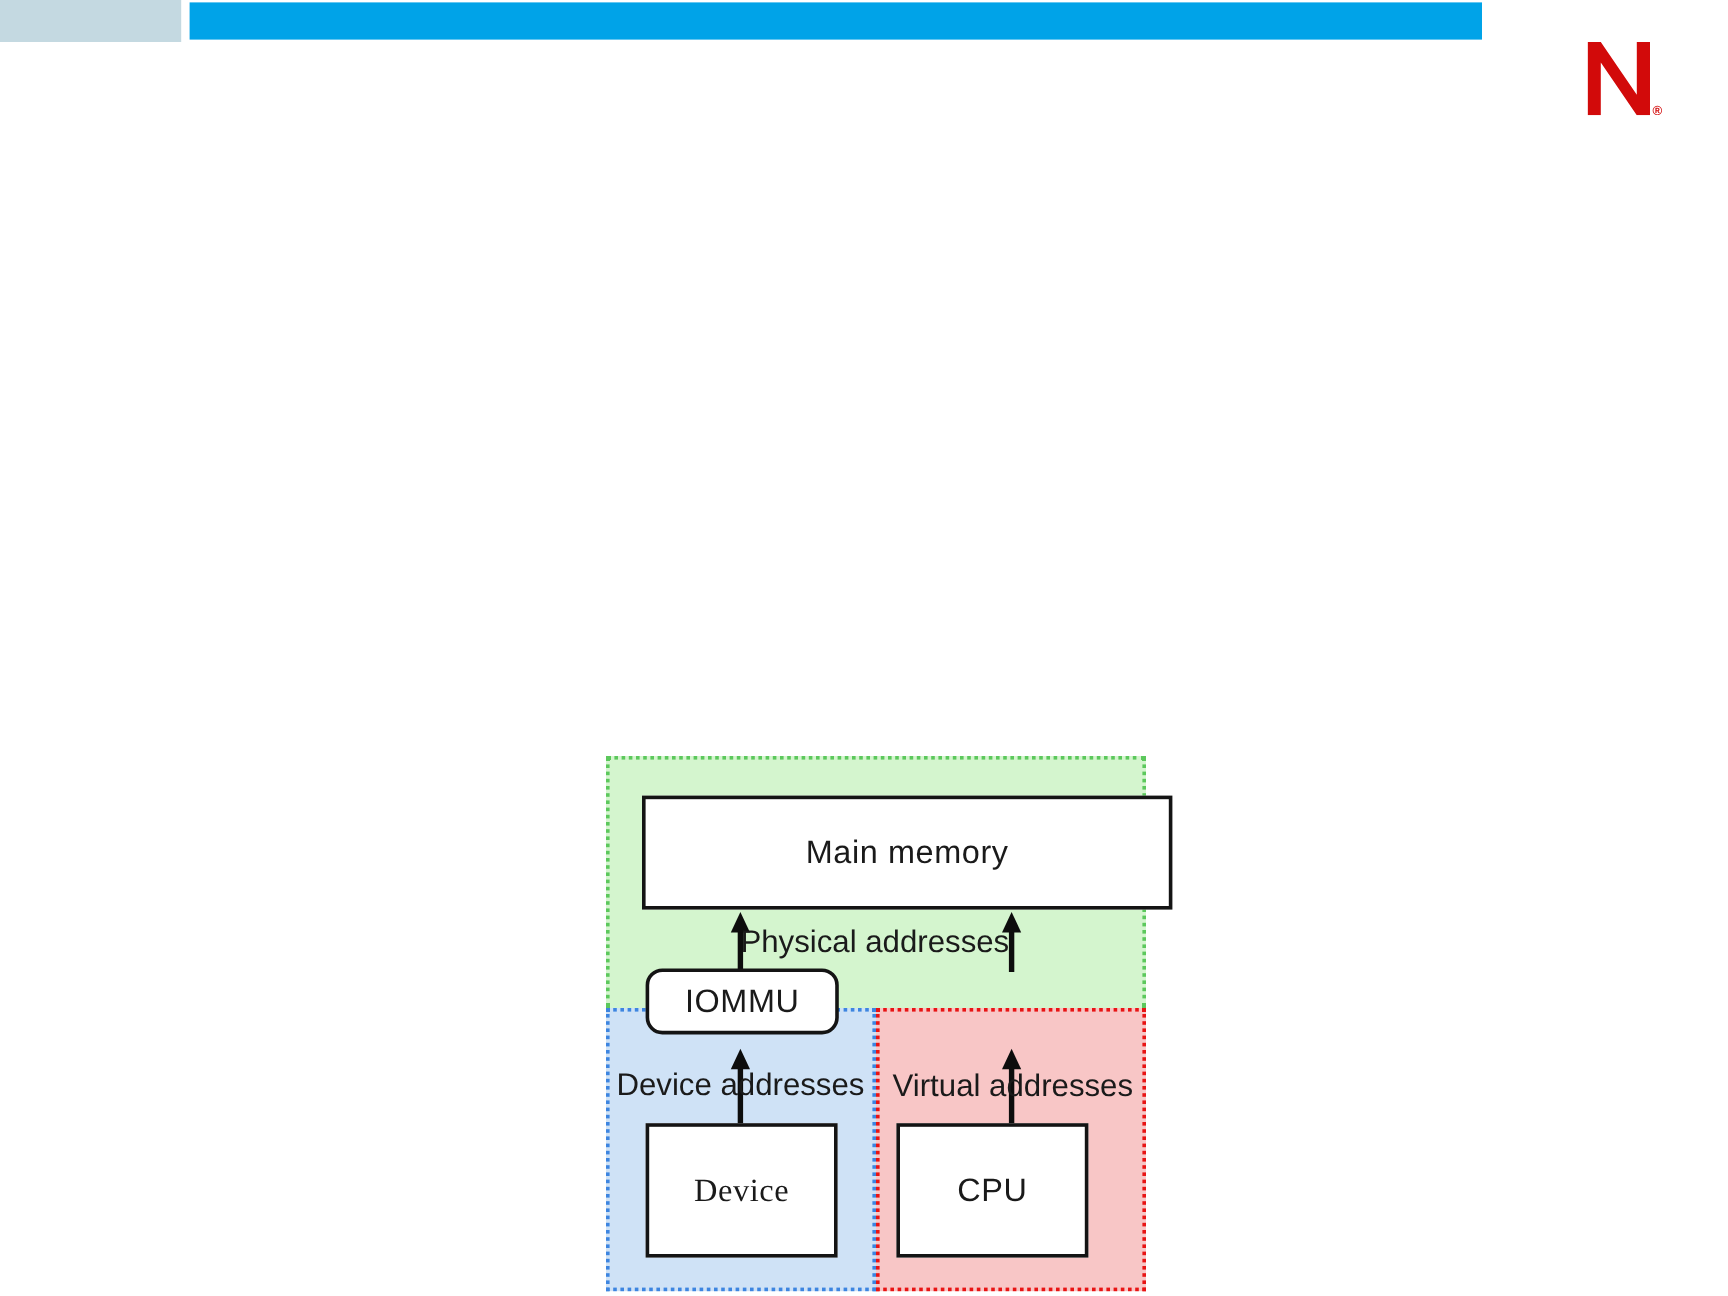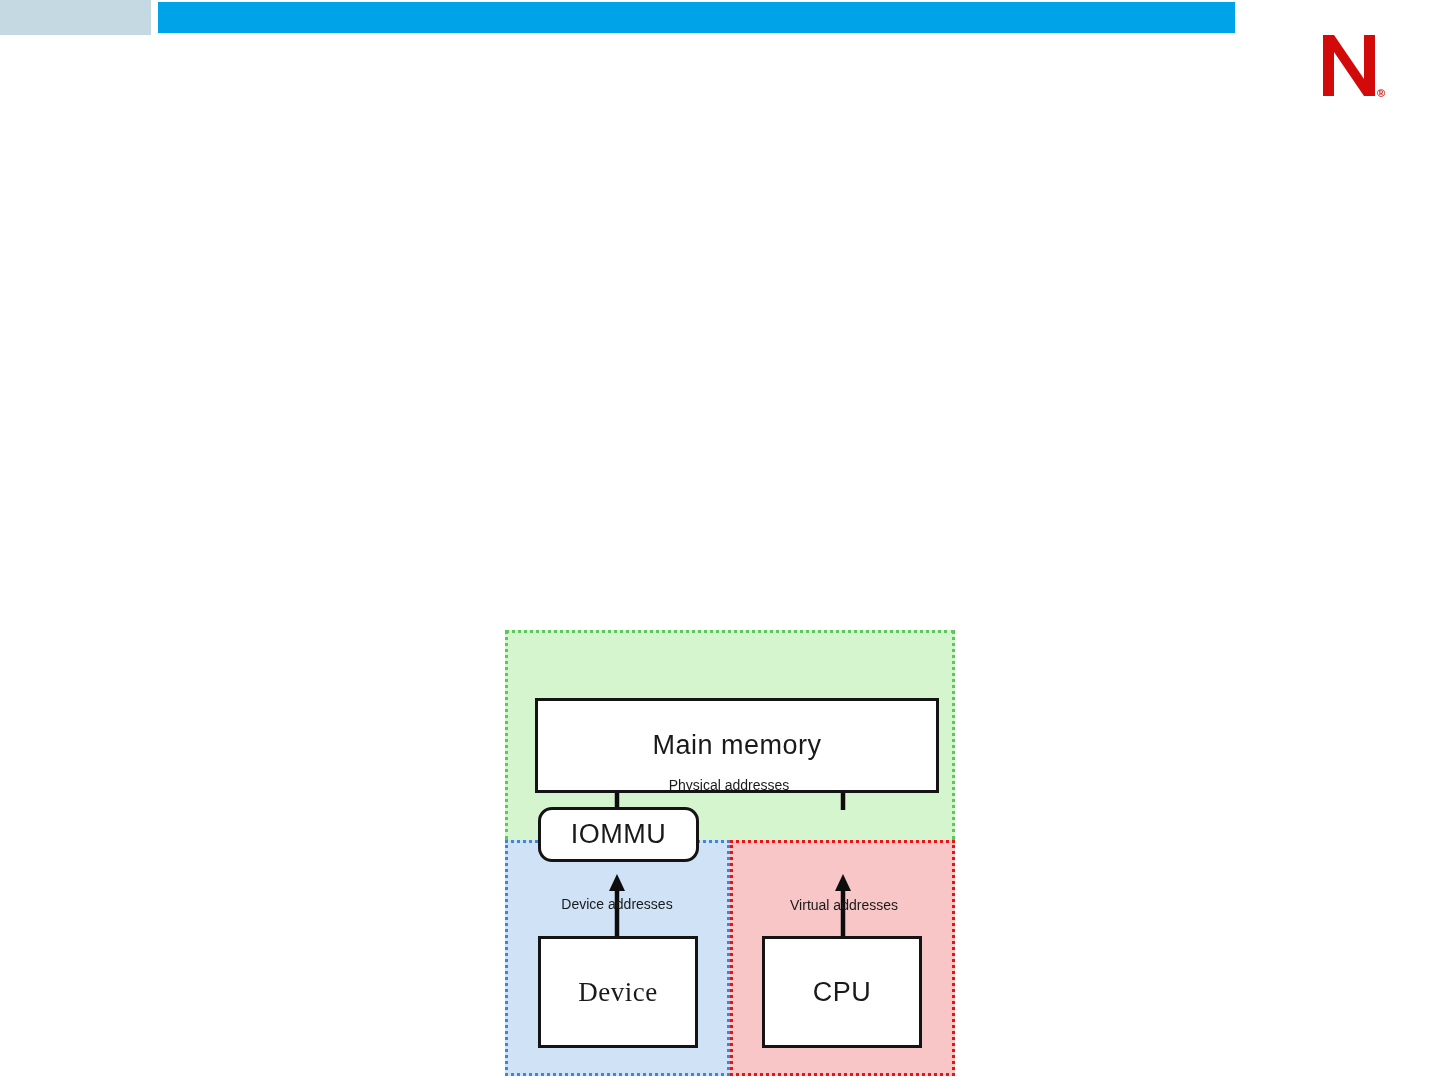--- a/index.html
+++ b/index.html
@@ -39,27 +39,27 @@
   .region-cpu{left:225px;top:210px;width:225px;height:236px;background:var(--cpu-fill);
     border:3px dotted var(--cpu-border);z-index:1;}
 
   .arrows{position:absolute;left:0;top:0;width:450px;height:446px;z-index:2;}
   .arrows line{stroke:#0d0d0d;stroke-width:4.5;}
   .arrows polygon{fill:#0d0d0d;}
 
   .node{position:absolute;background:#ffffff;border:3px solid var(--box-border);
     display:flex;align-items:center;justify-content:center;
     font-size:27px;letter-spacing:0.5px;color:var(--text);z-index:3;}
-  .node-mem{left:30px;top:33px;width:404px;height:95px;margin-top:35px;}
+  .node-mem{left:30px;top:33px;width:442px;height:95px;}
   .node-iommu{left:33px;top:177px;width:161px;height:55px;border-radius:14px;}
   .node-mmu{left:255px;top:177px;width:162px;height:65px;border-radius:14px;}
   .node-device{left:33px;top:306px;width:160px;height:112px;font-family:Liberation Serif, serif;}
-  .node-cpu{left:257px;top:306px;width:160px;height:112px;}
+  .node-cpu{left:242px;top:306px;width:160px;height:112px;}
 
-  .edge-label{position:absolute;font-size:14px;white-space:nowrap;
+  .edge-label{position:absolute;font-size:26px;white-space:nowrap;
     transform:translate(-50%,-50%);color:var(--text);z-index:4;}
   .lbl-physical{left:224px;top:155px;}
   .lbl-device{left:112px;top:274px;}
   .lbl-virtual{left:339px;top:275px;}
 </style>
 </head>
 <body>
 
 <div class="slide">
 

